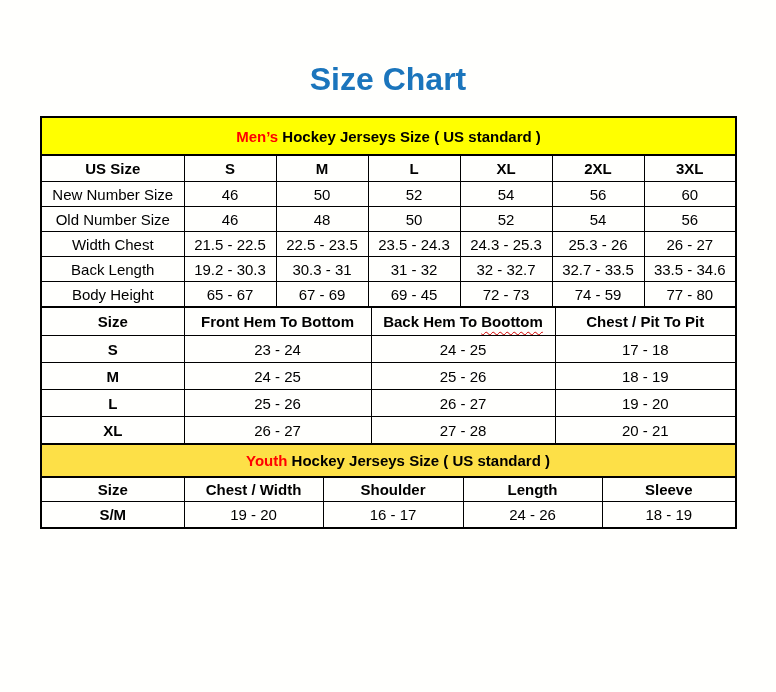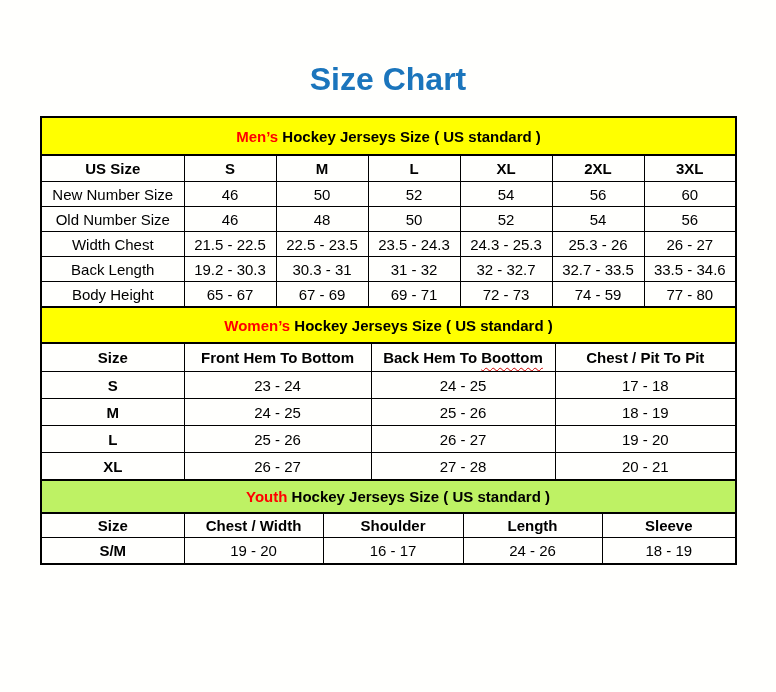--- a/index.html
+++ b/index.html
@@ -131,39 +131,36 @@
             <td>30.3 - 31</td>
             <td>31 - 32</td>
             <td>32 - 32.7</td>
             <td>32.7 - 33.5</td>
             <td>33.5 - 34.6</td>
           </tr>
           <tr>
             <td class="row-label">Body Height</td>
             <td>65 - 67</td>
             <td>67 - 69</td>
-            <td>69 - 71</td>
+            <td>69 - 45</td>
             <td>72 - 73</td>
             <td>74 - 59</td>
             <td>77 - 80</td>
           </tr>
         </tbody>
     </table>
 
     <table class="size-table women">
       <colgroup>
         <col style="width:143px">
           <col style="width:187px">
           <col style="width:184px">
           <col style="width:181px">
       </colgroup>
       <tbody>
-          <tr>
-            <td colspan="4" class="banner-cell" style="background: rgb(255, 255, 0);"><span class="banner-highlight" style="color: rgb(255, 0, 0);">Women’s</span><span> Hockey Jerseys Size ( US standard )</span></td>
-          </tr>
           <tr>
             <th>Size</th>
             <th>Front Hem To Bottom</th>
             <th>Back Hem To <span class="squiggle" style="text-decoration-color: rgb(208, 0, 0);">Boottom</span></th>
             <th>Chest / Pit To Pit</th>
           </tr>
           <tr>
             <td class="row-label bold">S</td>
             <td>23 - 24</td>
             <td>24 - 25</td>
@@ -193,21 +190,21 @@
     <table class="size-table youth">
       <colgroup>
         <col style="width:143px">
           <col style="width:139px">
           <col style="width:140px">
         <col style="width:139px">
           <col style="width:134px">
       </colgroup>
       <tbody>
           <tr>
-            <td colspan="5" class="banner-cell" style="background: #bef264; padding-left: 21px;"><span class="banner-highlight" style="color: rgb(255, 0, 0);">Youth</span><span> Hockey Jerseys Size ( US standard )</span></td>
+            <td colspan="5" class="banner-cell" style="background: #fde047; padding-left: 21px;"><span class="banner-highlight" style="color: rgb(255, 0, 0);">Youth</span><span> Hockey Jerseys Size ( US standard )</span></td>
           </tr>
           <tr>
             <th>Size</th>
             <th>Chest / Width</th>
             <th>Shoulder</th>
             <th>Length</th>
             <th>Sleeve</th>
           </tr>
           <tr>
             <td class="row-label bold">S/M</td>

